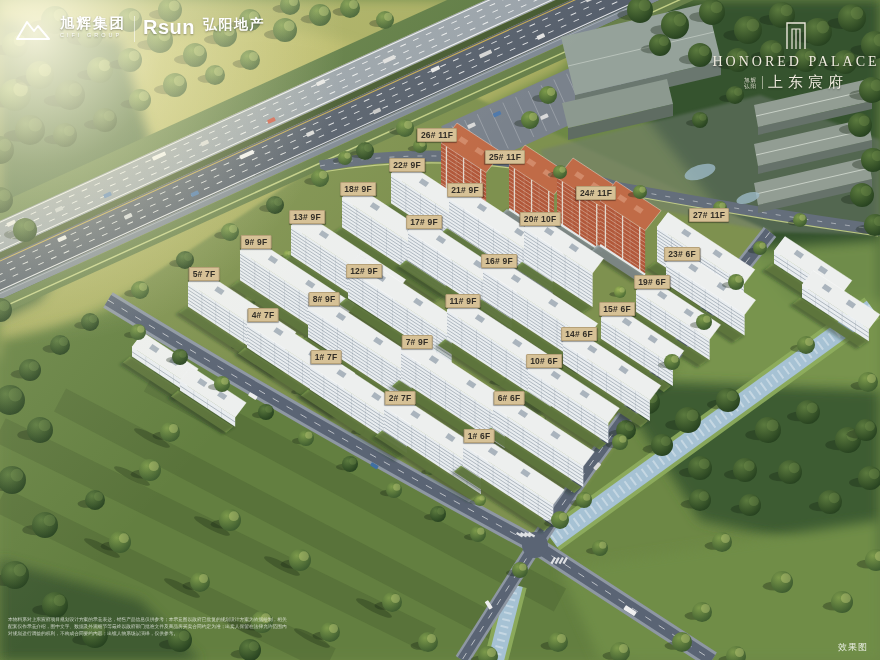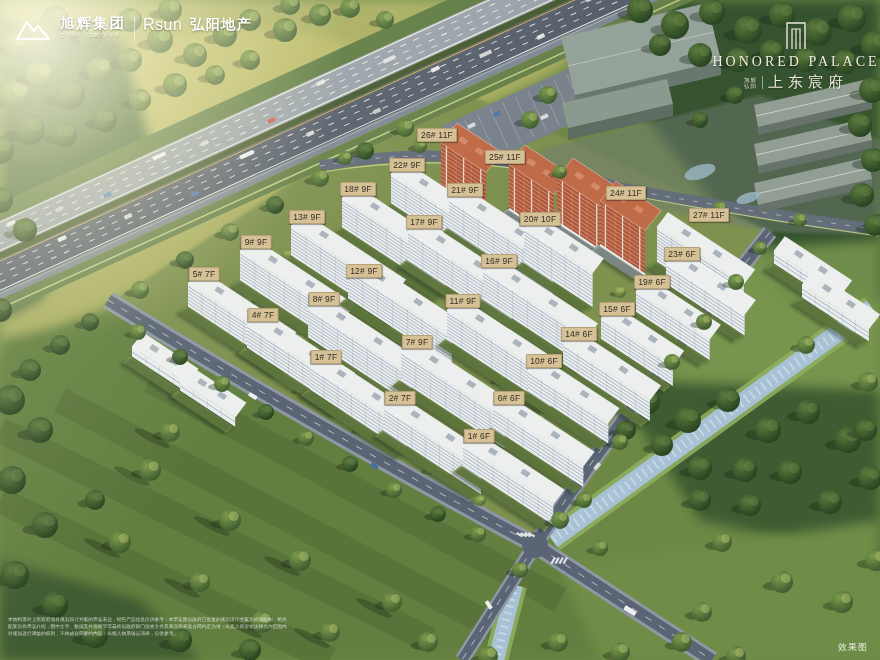--- a/index.html
+++ b/index.html
@@ -5,29 +5,29 @@
   html,body{margin:0;padding:0;background:#1a1f18;}
   #canvas{position:relative;width:880px;height:660px;overflow:hidden;background:#6d8845;
           font-family:"Liberation Sans", sans-serif;}
   #scene{position:absolute;left:0;top:0;}
   #flare{position:absolute;left:0;top:0;width:880px;height:660px;pointer-events:none;
     background:
       radial-gradient(circle at 35px 35px, rgba(255,252,228,.9), rgba(255,250,210,.42) 130px, rgba(255,255,255,0) 310px),
       linear-gradient(133deg, rgba(250,250,215,.22), rgba(255,255,255,0) 42%);}
   #labels-layer{position:absolute;left:0;top:0;width:880px;height:660px;}
   .blabel{position:absolute;transform:translate(-50%,-50%);background:#d6c196;color:#322e27;
-    border:1px solid #b6a178;border-radius:1px;font-size:8.5px;font-weight:normal;
+    border:1px solid #b6a178;border-radius:1px;font-size:8.5px;font-weight:bold;
     padding:1px 3px;white-space:nowrap;box-shadow:0 1px 1px rgba(0,0,0,.35);letter-spacing:.2px;}
   
   #logo-left{position:absolute;left:14px;top:16px;display:flex;align-items:flex-start;gap:8px;color:#fff;
     text-shadow:0 1px 2px rgba(0,0,0,.35);}
   #logo-left .cn{font-size:14.5px;font-weight:bold;letter-spacing:2px;line-height:15px;}
   #logo-left .en{font-size:5.5px;letter-spacing:3px;opacity:.9;margin-top:1px;}
   #logo-left .divider{width:1px;height:26px;background:rgba(255,255,255,.55);}
-  #logo-left .rsun{font-size:16px;font-weight:normal;letter-spacing:.5px;}
+  #logo-left .rsun{font-size:20px;font-weight:bold;letter-spacing:.5px;}
   #logo-left .rsun-cn{font-size:14px;font-weight:bold;letter-spacing:1.5px;}
   
   #logo-right{position:absolute;left:703px;top:20px;width:186px;text-align:center;color:#f0ece0;
     text-shadow:0 1px 2px rgba(0,0,0,.4);}
   #logo-right .palace{font-family:"Liberation Serif", serif;font-size:14px;letter-spacing:3px;margin-top:4px;white-space:nowrap;}
   #logo-right .row{display:flex;justify-content:center;align-items:center;gap:5px;margin-top:3px;}
   #logo-right .devs{font-size:5.5px;line-height:6px;opacity:.92;letter-spacing:1px;}
   #logo-right .vdiv{width:1px;height:13px;background:rgba(240,236,224,.55);}
   #logo-right .cnname{font-family:Liberation Serif, serif;font-size:15px;letter-spacing:5px;white-space:nowrap;}
   
@@ -1405,21 +1405,21 @@
       <div class="blabel" style="left: 579px; top: 334px;">14# 6F</div>
       <div class="blabel" style="left: 617px; top: 309px;">15# 6F</div>
       <div class="blabel" style="left: 499px; top: 261px;">16# 9F</div>
       <div class="blabel" style="left: 424px; top: 222px;">17# 9F</div>
       <div class="blabel" style="left: 358px; top: 189px;">18# 9F</div>
       <div class="blabel" style="left: 652px; top: 282px;">19# 6F</div>
       <div class="blabel" style="left: 540px; top: 219px;">20# 10F</div>
       <div class="blabel" style="left: 465px; top: 190px;">21# 9F</div>
       <div class="blabel" style="left: 407px; top: 165px;">22# 9F</div>
       <div class="blabel" style="left: 682px; top: 254px;">23# 6F</div>
-      <div class="blabel" style="left: 626px; top: 193px; text-align: center;">24# 11F</div>
+      <div class="blabel" style="left: 596px; top: 193px; text-align: center;">24# 11F</div>
       <div class="blabel" style="left: 505px; top: 157px;">25# 11F</div>
       <div class="blabel" style="left: 437px; top: 135px;">26# 11F</div>
       <div class="blabel" style="left: 709px; top: 215px;">27# 11F</div>
     </div>
 
   <div id="logo-left">
     <svg width="38" height="28" viewBox="0 0 38 28">
       <path d="M3,23 L13,6 L20,15 L24,10 L35,23 Z" fill="none" stroke="#ffffff" stroke-width="2" stroke-linejoin="round"></path>
     </svg>
     <div>

